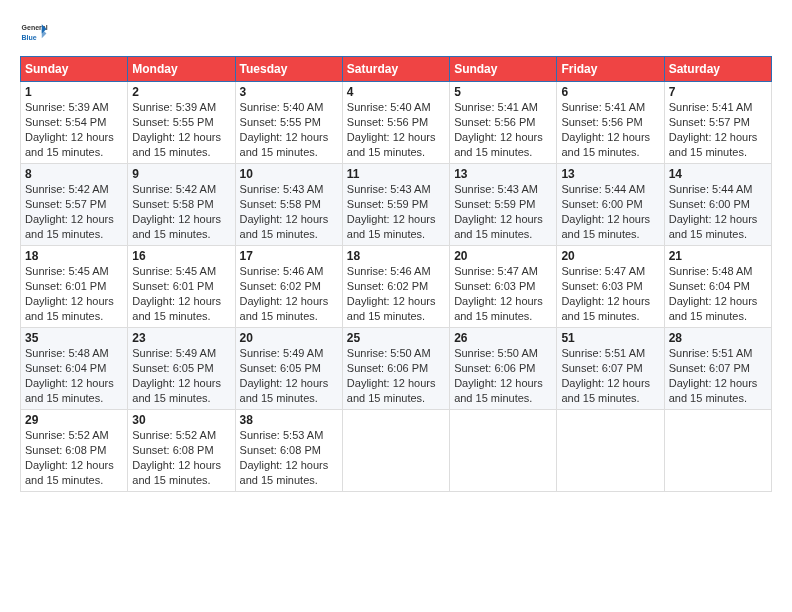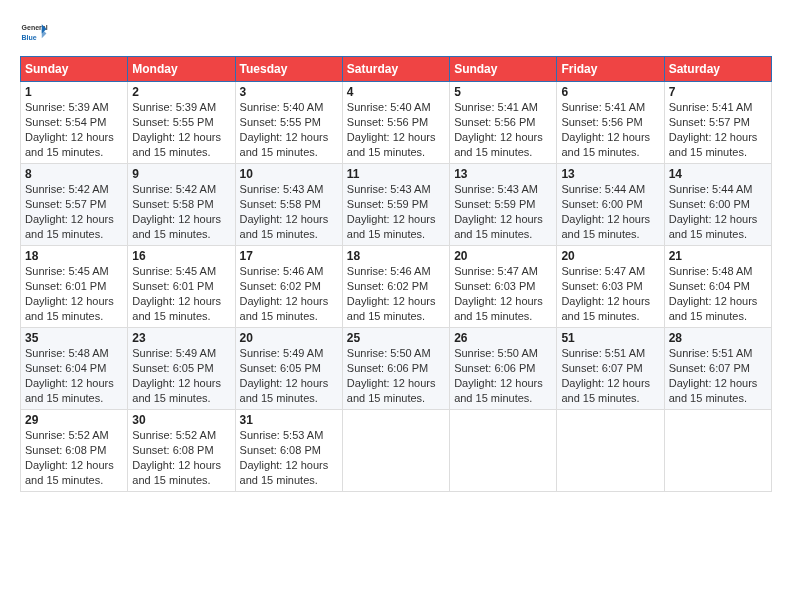--- a/index.html
+++ b/index.html
@@ -380,21 +380,21 @@
       </td>
           <td>
         <span class="day-num">30</span>
         <div class="day-info">
           <span>Sunrise: 5:52 AM</span><br>
           <span>Sunset: 6:08 PM</span><br>
           <span>Daylight: 12 hours and 15 minutes.</span>
         </div>
       </td>
           <td>
-        <span class="day-num">31</span>
+        <span class="day-num">38</span>
         <div class="day-info">
           <span>Sunrise: 5:53 AM</span><br>
           <span>Sunset: 6:08 PM</span><br>
           <span>Daylight: 12 hours and 15 minutes.</span>
         </div>
       </td>
           <td class="empty-cell"></td>
           <td class="empty-cell"></td>
           <td class="empty-cell"></td>
           <td class="empty-cell"></td>

